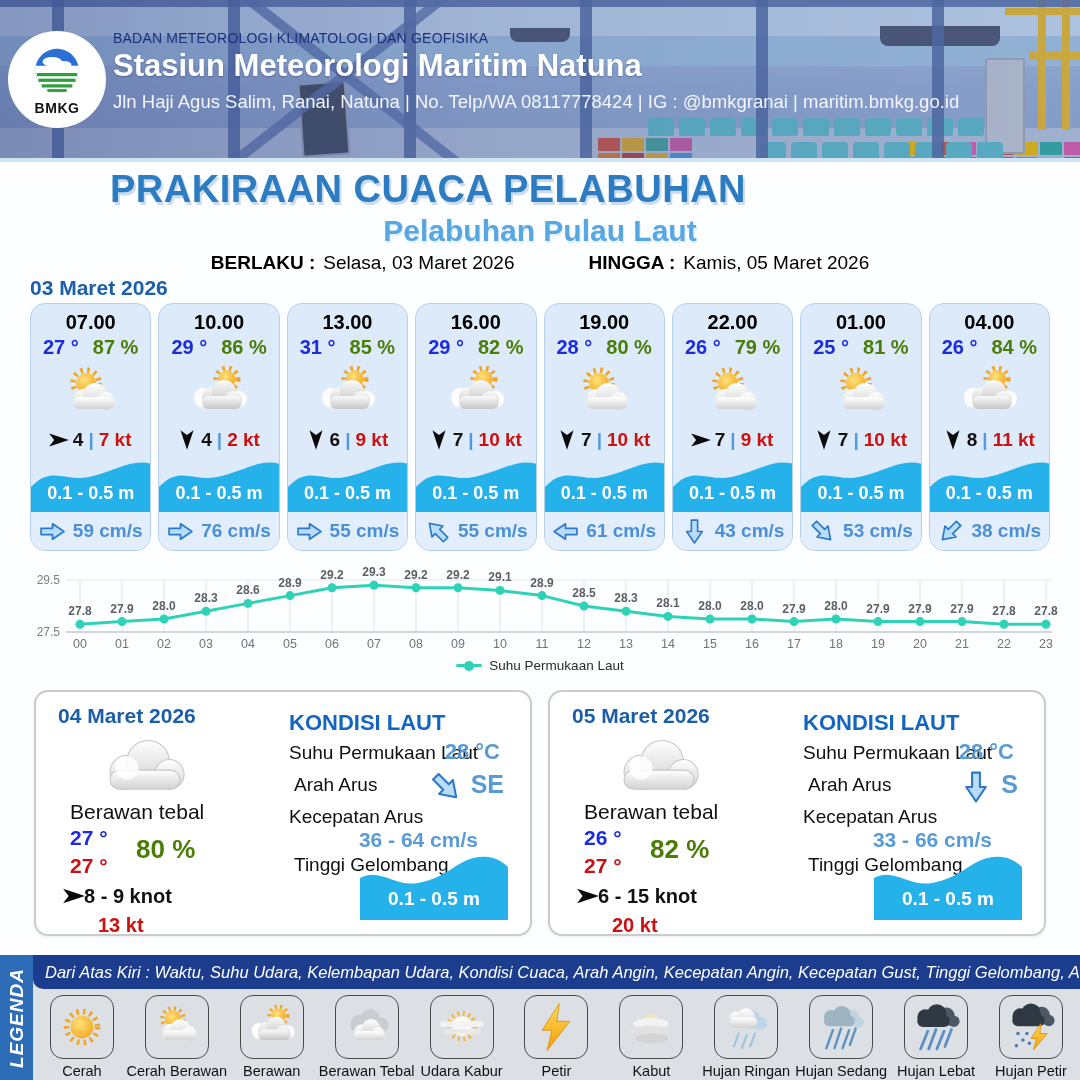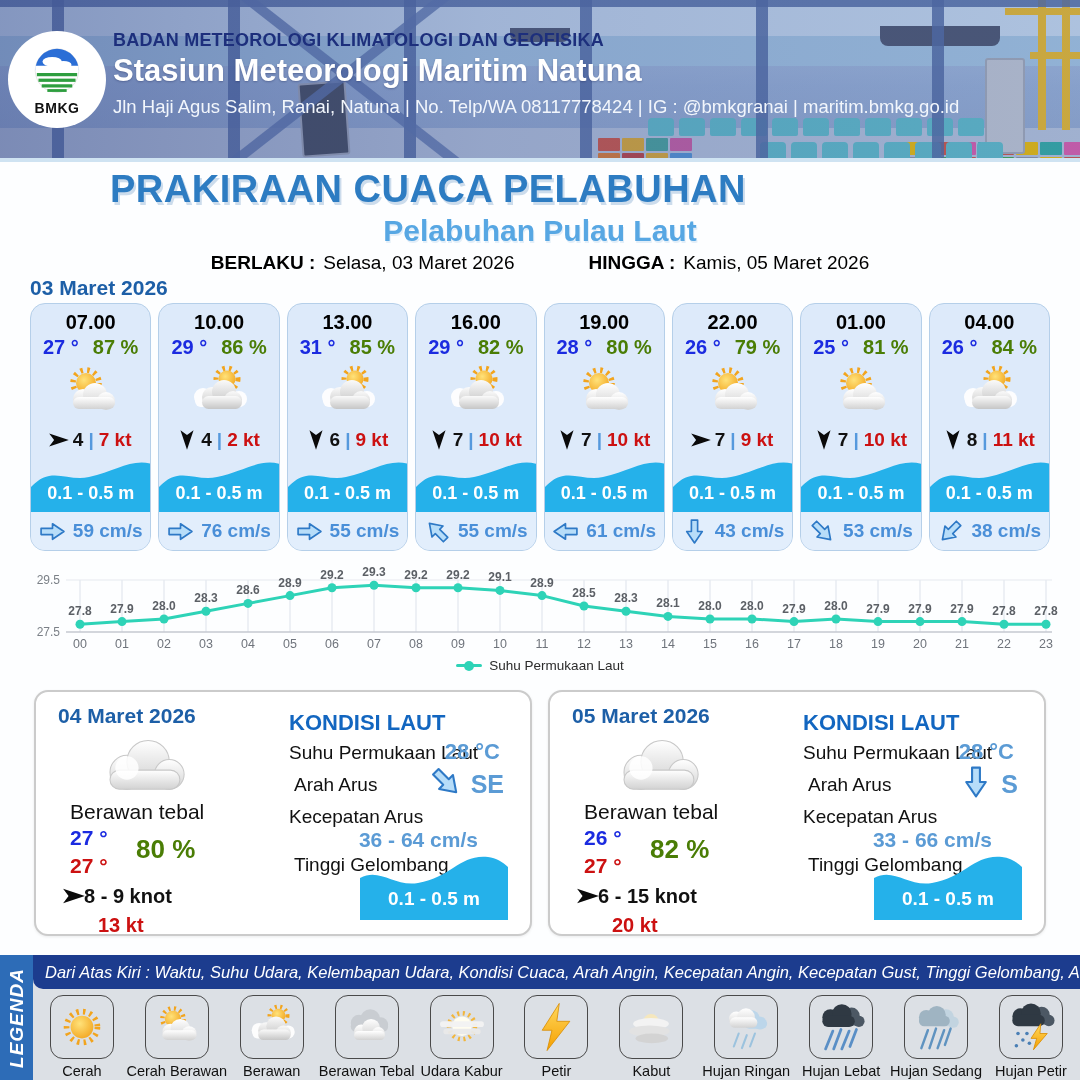--- a/index.html
+++ b/index.html
@@ -20,21 +20,21 @@
   .crane-h{position:absolute;height:7px;background:#e0b428;}
   .seats{position:absolute;display:flex;gap:5px;}
   .seats div{width:26px;height:18px;background:#57b8c6;border-radius:4px 4px 2px 2px;}
   .kiosk{position:absolute;background:#3c4656;border:2px solid #9aa4b4;border-radius:3px;}
   .ship{position:absolute;background:#44506b;border-radius:0 0 8px 8px;}
   .tint{position:absolute;inset:0;background:linear-gradient(90deg,rgba(62,76,140,.45),rgba(84,98,160,.28) 45%,rgba(96,112,170,.18));}
 
   .logo-pill{position:absolute;left:8px;top:31px;width:98px;height:97px;background:#ffffff;border-radius:50px;display:flex;flex-direction:column;align-items:center;justify-content:center;}
   .logo-bmkg-text{font-size:14px;font-weight:bold;color:#111;letter-spacing:.5px;margin-top:-2px;}
   .hdr-text{position:absolute;left:113px;top:30px;}
-  .hdr-agency{font-size:18px;font-weight:bold;color:#1d2f7c;letter-spacing:.2px;}
+  .hdr-agency{font-size:14px;font-weight:normal;color:#1d2f7c;letter-spacing:.2px;}
   .hdr-station{font-size:31px;font-weight:bold;color:#ffffff;margin-top:2px;text-shadow:0 1px 2px rgba(30,40,90,.35);}
   .hdr-address{font-size:18.5px;color:#f2f6fc;margin-top:7px;}
   .hdr-divider{position:absolute;top:158px;left:0;width:1080px;height:4px;background:#cfe3f2;}
 
   
   .main-title{position:absolute;top:168px;left:0;width:856px;text-align:center;font-size:38px;font-weight:800;color:#2d7cc2;letter-spacing:.5px;text-shadow:2px 3px 0 #ccdcec;}
   .sub-title{position:absolute;top:214px;left:0;width:1080px;text-align:center;font-size:30px;font-weight:bold;color:#57a7e3;text-shadow:1px 2px 0 #e3eef8;}
   .validity{position:absolute;top:252px;left:0;width:1080px;display:flex;justify-content:center;gap:74px;font-size:19px;color:#000;}
   .validity b{font-weight:bold;margin-right:8px;}
   .date-label{position:absolute;left:30px;top:276px;font-size:21px;font-weight:bold;color:#1d5fa7;}
@@ -72,21 +72,21 @@
   .dc-cloud{position:absolute;left:55px;top:40px;}
   .dc-cond{position:absolute;left:34px;top:108px;font-size:21px;color:#111;}
   .dc-tblue{position:absolute;left:34px;top:134px;font-size:21px;font-weight:bold;color:#1b2be0;}
   .dc-tred{position:absolute;left:34px;top:162px;font-size:21px;font-weight:bold;color:#cc1111;}
   .dc-hum{position:absolute;left:100px;top:142px;font-size:26px;font-weight:bold;color:#4a7d05;}
   .dc-wind{position:absolute;left:28px;top:192px;display:flex;align-items:center;gap:0;font-size:20px;font-weight:bold;color:#111;}
   .dc-gust{position:absolute;left:62px;top:222px;font-size:20px;font-weight:bold;color:#cc1111;}
   .dc-sea-title{position:absolute;left:253px;top:18px;font-size:22px;font-weight:bold;color:#1266c0;}
   .dc-lbl{position:absolute;font-size:19px;color:#111;}
   .dc-val{position:absolute;font-size:21px;font-weight:bold;color:#5b9bd5;}
-  .dc-dir{position:absolute;display:flex;align-items:flex-start;gap:8px;}
+  .dc-dir{position:absolute;display:flex;align-items:flex-end;gap:8px;}
   .dc-dir .letter{font-size:25px;font-weight:bold;color:#5b9bd5;}
   .dc-wave{position:absolute;right:22px;bottom:14px;width:148px;height:68px;}
   .dc-wave svg{position:absolute;inset:0;}
   .dc-wave .wtxt{position:absolute;left:0;right:0;bottom:10px;text-align:center;font-size:19px;font-weight:bold;color:#fff;}
 
   
   .legend-band{position:absolute;top:955px;left:0;width:1080px;height:125px;background:#dce0e5;}
   .legend-bar{position:absolute;left:0;top:0;width:33px;height:125px;background:#2d6cb7;display:flex;align-items:center;justify-content:center;}
   .legend-bar span{transform:rotate(-90deg);white-space:nowrap;color:#fff;font-weight:bold;font-style:italic;font-size:19px;letter-spacing:1px;}
   .legend-strip{position:absolute;left:33px;top:0;right:0;height:34px;background:#1c3c8e;border-radius:0 0 0 10px;display:flex;align-items:center;}
@@ -974,32 +974,32 @@
           <div class="li-box">
             <svg width="52" height="52">
               <use href="#sym-hujan-ringan"></use>
             </svg>
           </div>
           <div class="li-lbl">Hujan Ringan</div>
         </div>
       <div class="litem">
           <div class="li-box">
             <svg width="52" height="52">
-              <use href="#sym-hujan-lebat"></use>
+              <use href="#sym-hujan-sedang"></use>
             </svg>
           </div>
-          <div class="li-lbl">Hujan Lebat</div>
+          <div class="li-lbl">Hujan Sedang</div>
         </div>
       <div class="litem">
           <div class="li-box">
             <svg width="52" height="52">
-              <use href="#sym-hujan-sedang"></use>
+              <use href="#sym-hujan-lebat"></use>
             </svg>
           </div>
-          <div class="li-lbl">Hujan Sedang</div>
+          <div class="li-lbl">Hujan Lebat</div>
         </div>
       <div class="litem">
           <div class="li-box">
             <svg width="52" height="52">
               <use href="#sym-hujan-petir"></use>
             </svg>
           </div>
           <div class="li-lbl">Hujan Petir</div>
         </div>
     </div>

